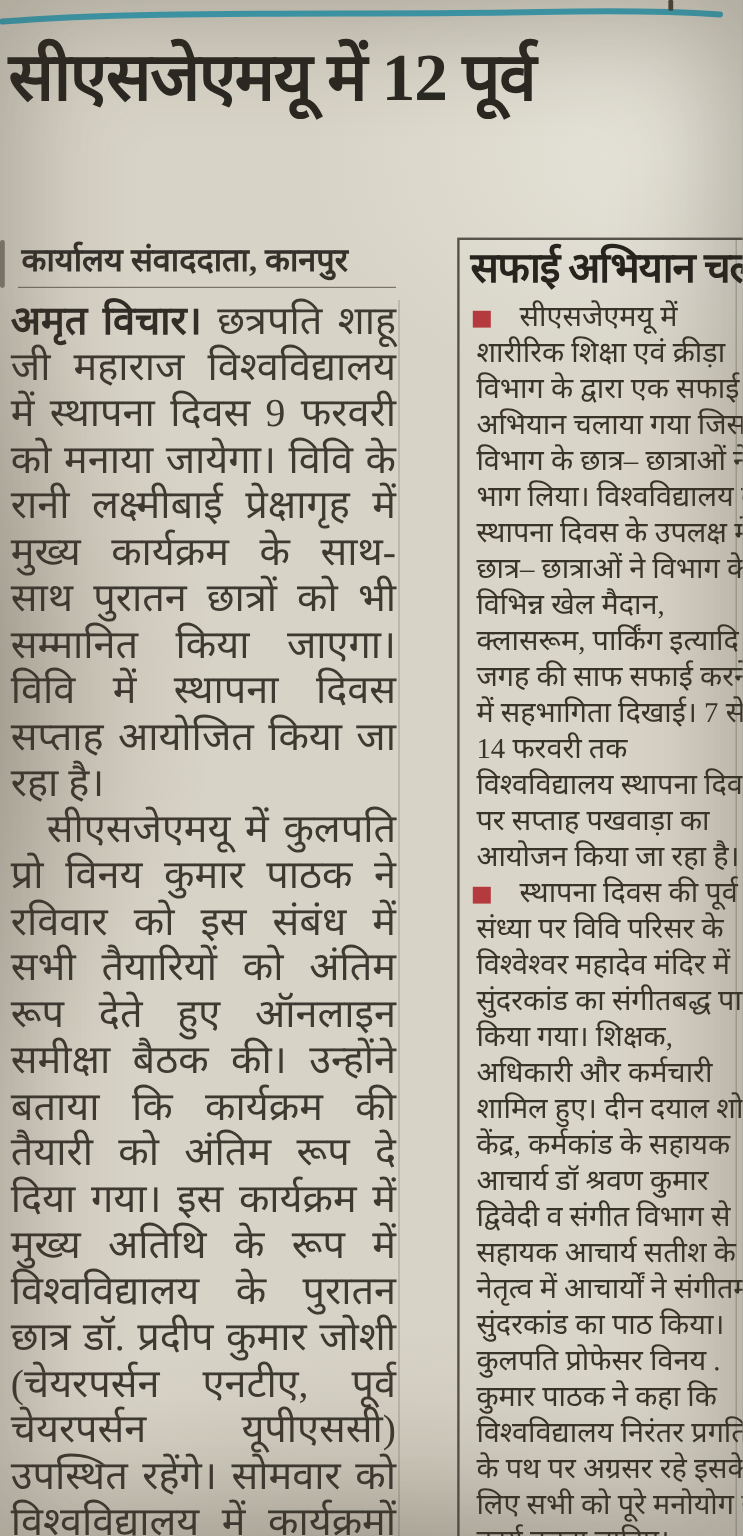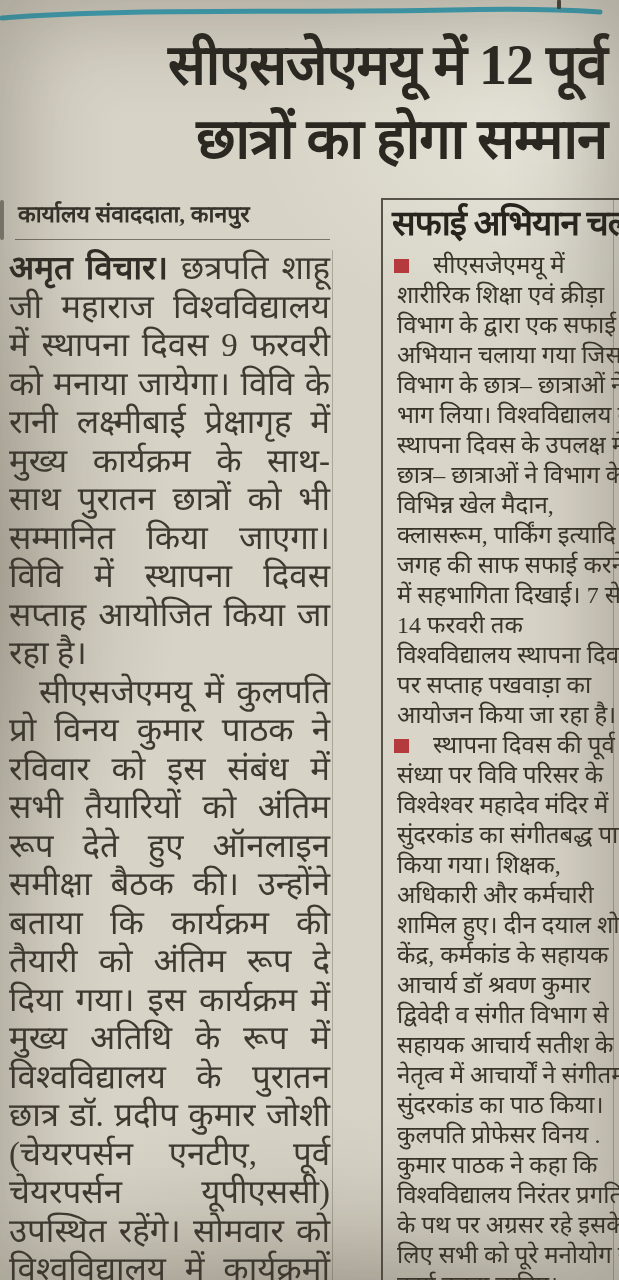--- a/index.html
+++ b/index.html
@@ -31,26 +31,26 @@
     box-shadow:inset 0 0 90px 18px rgba(62,56,42,0.30);
   }
   .top-rule{position:absolute;left:0;top:0;z-index:2;}
   .crop-mark{
     position:absolute;top:0;left:557px;width:4px;height:9px;
     background:#4a453c;z-index:3;border-radius:1px;
   }
   .headline{
     position:absolute;left:7px;top:28px;width:600px;margin:0;
     font-size:56px;line-height:74px;font-weight:700;
-    color:var(--ink);letter-spacing:-1px;z-index:2;text-align:right;
+    color:var(--ink);letter-spacing:-1px;z-index:2;
   }
   .headline span{display:block;}
   .byline{
     position:absolute;left:18px;top:197px;width:310px;
-    font-size:23px;font-weight:700;color:#35322b;z-index:2;
+    font-size:27px;font-weight:700;color:#35322b;z-index:2;
   }
   .byline-rule{
     position:absolute;left:15px;top:239px;width:315px;height:1px;
     background:rgba(70,64,52,0.65);z-index:2;
   }
   .left-col{
     position:absolute;left:9px;top:249px;width:321px;height:1031px;
     z-index:2;color:var(--ink-body);
     font-size:33px;line-height:38.5px;text-align:justify;
   }
@@ -100,21 +100,20 @@
 <div class="page">
 
   <svg class="top-rule" width="619" height="24" viewBox="0 0 619 24" aria-hidden="true">
     <path d="M2,18 C 120,8 300,13 450,10 C 520,8.5 570,10 600,12" fill="none" stroke="#2f9fb7" stroke-width="5" stroke-linecap="round" opacity="0.92"></path>
   </svg>
   <div class="crop-mark"></div>
   <div class="smudge-a"></div>
 
   <h1 class="headline">
     <span>सीएसजेएमयू में 12 पूर्व</span>
-    <span>छात्रों का होगा सम्मान</span>
   </h1>
 
   <div class="byline">कार्यालय संवाददाता, कानपुर</div>
   <div class="byline-rule"></div>
 
   <div class="col-divider"></div>
   <div class="edge-line"></div>
 
   <div class="left-col">
     <p><span class="lead">अमृत विचार।</span><span> छत्रपति शाहू जी महाराज विश्वविद्यालय में स्थापना दिवस 9 फरवरी को मनाया जायेगा। विवि के रानी लक्ष्मीबाई प्रेक्षागृह में मुख्य कार्यक्रम के साथ-साथ पुरातन छात्रों को भी सम्मानित किया जाएगा। विवि में स्थापना दिवस सप्ताह आयोजित किया जा रहा है।</span></p>

